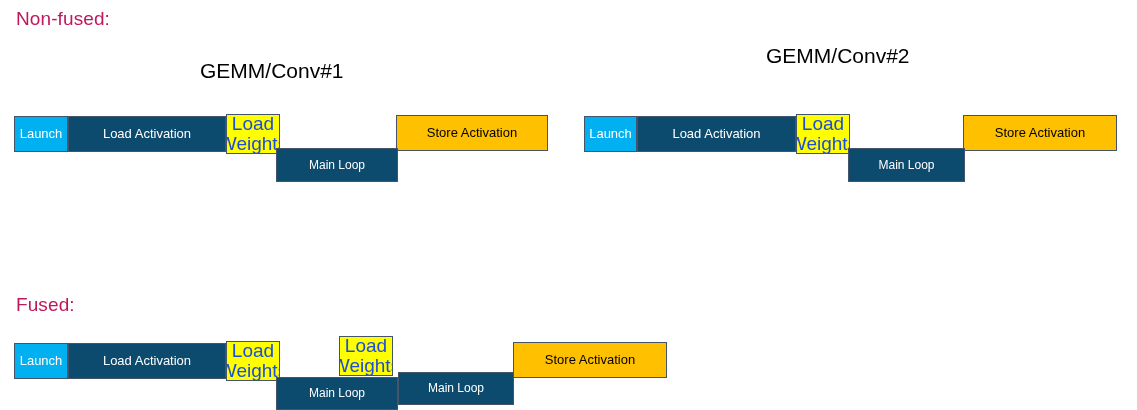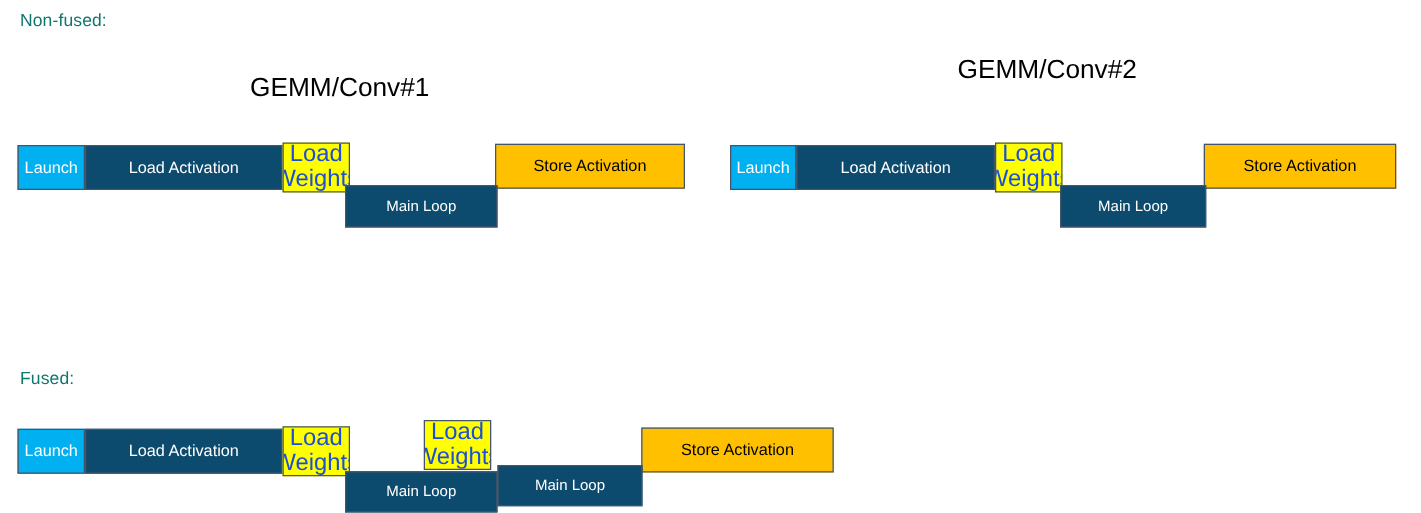--- a/index.html
+++ b/index.html
@@ -10,22 +10,22 @@
   body {
     width: 1137px;
     height: 410px;
     position: relative;
     font-family: "Liberation Sans", sans-serif;
     overflow: hidden;
   }
 
   .section-label {
     position: absolute;
-    font-size: 14px;
-    color: #0f766e;
+    font-size: 19px;
+    color: #be185d;
     white-space: nowrap;
     letter-spacing: 0.1px;
   }
 
   .group-title {
     position: absolute;
     font-size: 21px;
     color: #000000;
     white-space: nowrap;
   }

